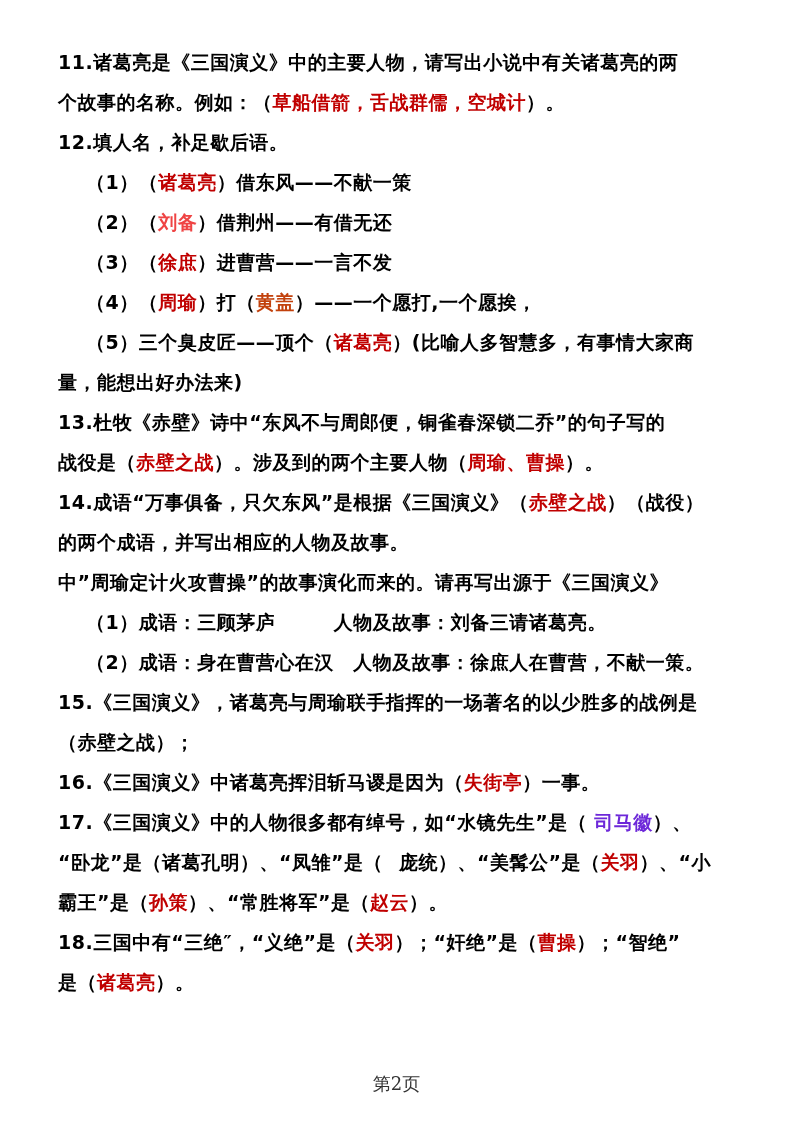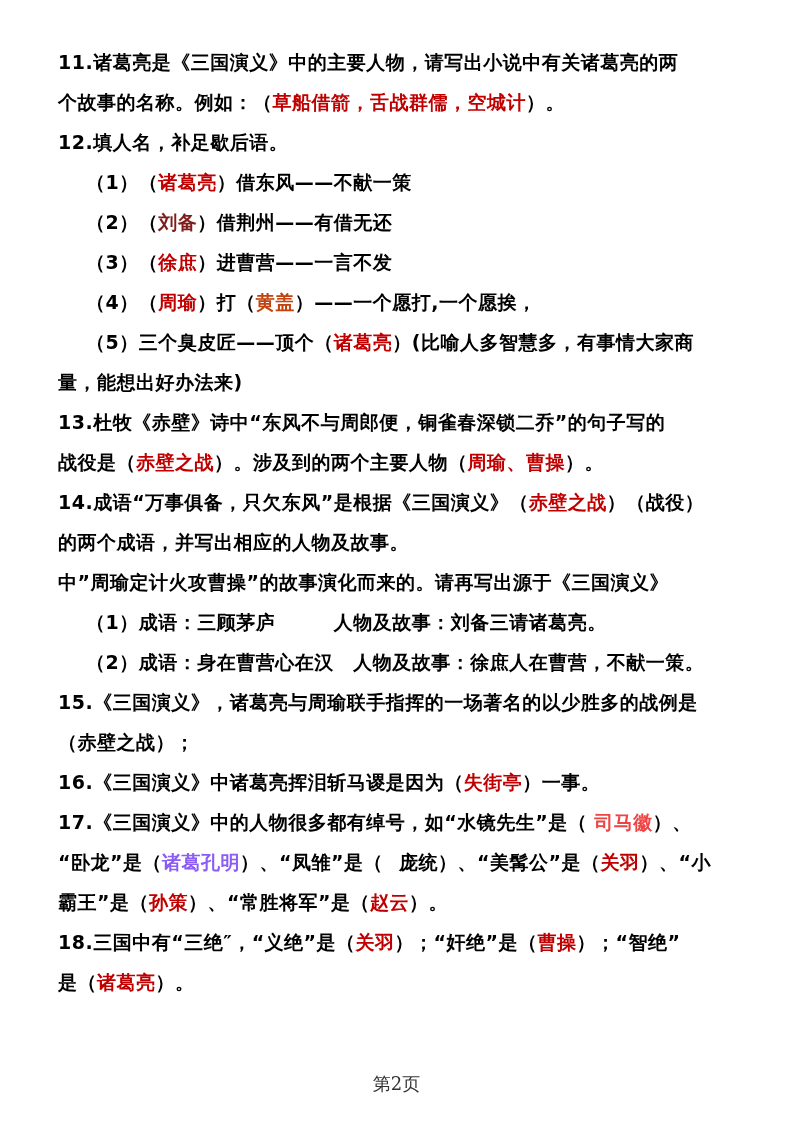--- a/index.html
+++ b/index.html
@@ -13,35 +13,35 @@
               font-family: "DejaVu Serif", "Liberation Serif", serif; font-size: 18px; color: #333; }
   </style>
 </head>
 <body>
 
 <div class="page" id="page">
     <div class="line"><span>11.诸葛亮是《三国演义》中的主要人物，请写出小说中有关诸葛亮的两</span></div>
     <div class="line"><span>个故事的名称。例如：（</span><span class="ans" style="color: rgb(192, 0, 0);">草船借箭，舌战群儒，空城计</span><span>）。</span></div>
     <div class="line"><span>12.填人名，补足歇后语。</span></div>
     <div class="line indent"><span>（1）（</span><span class="ans" style="color: rgb(192, 0, 0);">诸葛亮</span><span>）借东风——不献一策</span></div>
-    <div class="line indent"><span>（2）（</span><span class="ans" style="color: #7f1d1d;">刘备</span><span>）借荆州——有借无还</span></div>
+    <div class="line indent"><span>（2）（</span><span class="ans" style="color: #ef4444;">刘备</span><span>）借荆州——有借无还</span></div>
     <div class="line indent"><span>（3）（</span><span class="ans" style="color: rgb(192, 0, 0);">徐庶</span><span>）进曹营——一言不发</span></div>
     <div class="line indent"><span>（4）（</span><span class="ans" style="color: rgb(192, 0, 0); text-align: center;">周瑜</span><span>）打（</span><span class="ans" style="color: #c2410c;">黄盖</span><span>）——一个愿打,一个愿挨，</span></div>
     <div class="line indent"><span>（5）三个臭皮匠——顶个（</span><span class="ans" style="color: rgb(192, 0, 0);">诸葛亮</span><span>）(比喻人多智慧多，有事情大家商</span></div>
     <div class="line"><span>量，能想出好办法来)</span></div>
     <div class="line"><span>13.杜牧《赤壁》诗中“东风不与周郎便，铜雀春深锁二乔”的句子写的</span></div>
     <div class="line"><span>战役是（</span><span class="ans" style="color: rgb(192, 0, 0);">赤壁之战</span><span>）。涉及到的两个主要人物（</span><span class="ans" style="color: rgb(192, 0, 0);">周瑜、曹操</span><span>）。</span></div>
     <div class="line"><span>14.成语“万事俱备，只欠东风”是根据《三国演义》（</span><span class="ans" style="color: rgb(192, 0, 0);">赤壁之战</span><span>）（战役）</span></div>
     <div class="line"><span>的两个成语，并写出相应的人物及故事。</span></div>
     <div class="line"><span>中”周瑜定计火攻曹操”的故事演化而来的。请再写出源于《三国演义》</span></div>
     <div class="line indent"><span>（1）成语：三顾茅庐　　　人物及故事：刘备三请诸葛亮。</span></div>
     <div class="line indent"><span>（2）成语：身在曹营心在汉　人物及故事：徐庶人在曹营，不献一策。</span></div>
     <div class="line"><span>15.《三国演义》，诸葛亮与周瑜联手指挥的一场著名的以少胜多的战例是</span></div>
     <div class="line"><span>（赤壁之战）；</span></div>
     <div class="line"><span>16.《三国演义》中诸葛亮挥泪斩马谡是因为（</span><span class="ans" style="color: rgb(192, 0, 0);">失街亭</span><span>）一事。</span></div>
-    <div class="line"><span>17.《三国演义》中的人物很多都有绰号，如“水镜先生”是（ </span><span class="ans" style="color: #ef4444; margin-top: 16px;">司马徽</span><span>）、</span></div>
-    <div class="line"><span>“卧龙”是（</span><span class="ans" style="color: #8b5cf6; font-family: Liberation Serif, serif;">诸葛孔明</span><span>）、“凤雏”是（</span><span class="ans" style="color: #000000; margin-left: 16px;">庞统</span><span>）、“美髯公”是（</span><span class="ans" style="color: rgb(192, 0, 0);">关羽</span><span>）、“小</span></div>
+    <div class="line"><span>17.《三国演义》中的人物很多都有绰号，如“水镜先生”是（ </span><span class="ans" style="color: #6d28d9; margin-top: 16px;">司马徽</span><span>）、</span></div>
+    <div class="line"><span>“卧龙”是（</span><span class="ans" style="color: #000000; font-family: Liberation Serif, serif;">诸葛孔明</span><span>）、“凤雏”是（</span><span class="ans" style="color: #000000; margin-left: 16px;">庞统</span><span>）、“美髯公”是（</span><span class="ans" style="color: rgb(192, 0, 0);">关羽</span><span>）、“小</span></div>
     <div class="line"><span>霸王”是（</span><span class="ans" style="color: rgb(192, 0, 0);">孙策</span><span>）、“常胜将军”是（</span><span class="ans" style="color: rgb(192, 0, 0);">赵云</span><span>）。</span></div>
     <div class="line"><span>18.三国中有“三绝″，“义绝”是（</span><span class="ans" style="color: rgb(192, 0, 0);">关羽</span><span>）；“奸绝”是（</span><span class="ans" style="color: rgb(192, 0, 0);">曹操</span><span>）；“智绝”</span></div>
     <div class="line"><span>是（</span><span class="ans" style="color: rgb(192, 0, 0);">诸葛亮</span><span>）。</span></div>
   </div>
 
 <div class="footer">第2页</div>
 
 </body></html>

